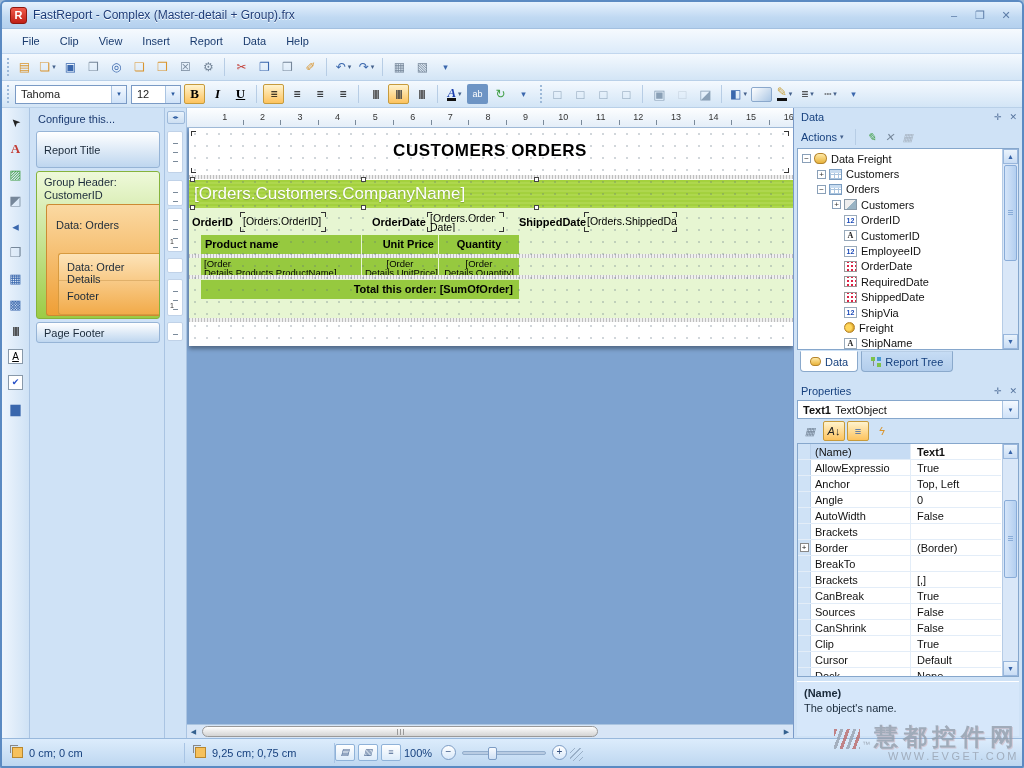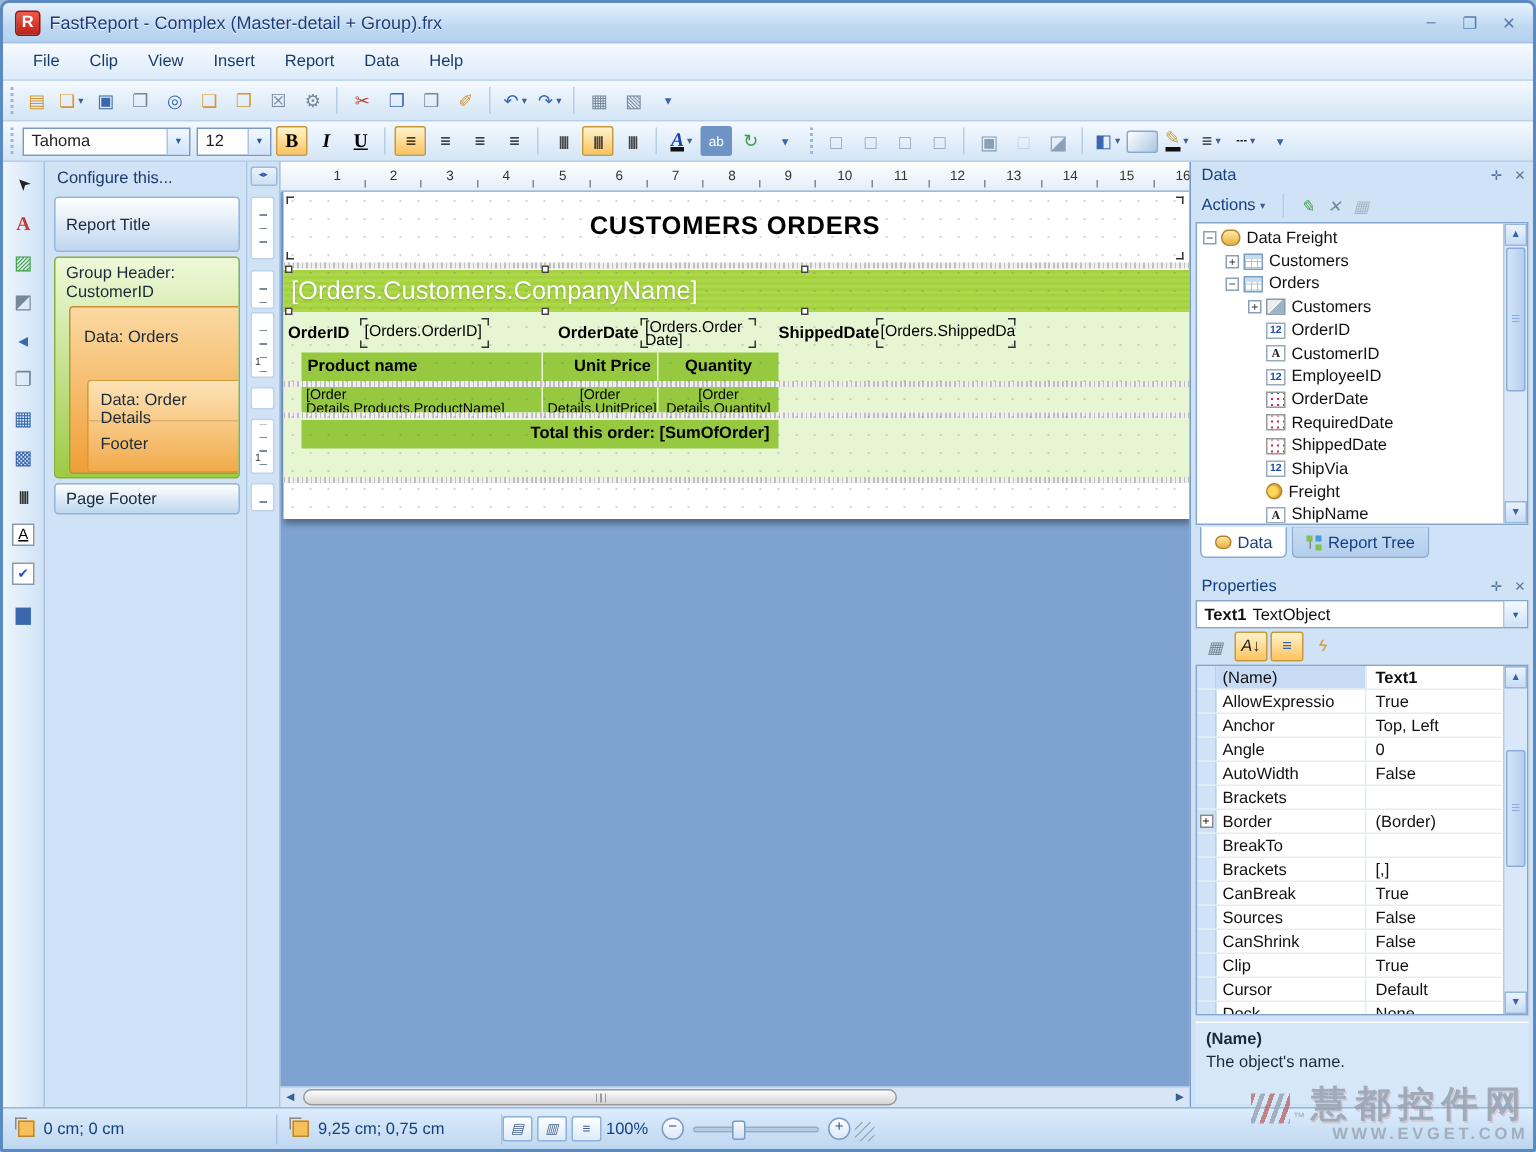--- a/index.html
+++ b/index.html
@@ -184,21 +184,21 @@
 .zcirc{width:15px;height:15px;border-radius:50%;border:1px solid #7d9cc4;background:linear-gradient(#fff,#d8e8fa);line-height:12px;text-align:center;font-size:10px;color:#35517e}
 .ztrack{width:84px;height:4px;background:#b8cbe2;border:1px solid #93aecd;border-radius:2px;position:relative;margin:0 3px}
 .zthumb{position:absolute;left:30%;top:-5px;width:9px;height:13px;background:linear-gradient(#f8fbff,#cfe0f4);border:1px solid #7d9cc4;border-radius:2px}
 .sgrip{width:13px;height:13px;background:repeating-linear-gradient(135deg,transparent 0 3px,#9ab0c8 3px 4px);align-self:flex-end}
 
 .wm{position:absolute;right:3px;bottom:4px;z-index:40;opacity:.8;text-align:right;pointer-events:none}
 .wm-top{display:flex;align-items:flex-end;justify-content:flex-end}
 .wm-logo{display:inline-block;width:26px;height:20px;margin-right:2px;background:repeating-linear-gradient(110deg,#bb6a6a 0 3px,transparent 3px 6px,#98a2b0 6px 9px,transparent 9px 12px)}
 .wm-tm{font-size:8px;color:#939daa;vertical-align:top;margin-right:4px}
 .wm-cn{font-size:24px;font-weight:bold;color:#939daa;letter-spacing:5px;line-height:24px;text-shadow:1px 1px 0 rgba(195,120,120,.35)}
-.wm-url{font-size:11px;font-weight:bold;color:#98a2b0;letter-spacing:2.5px;margin-top:1px}
+.wm-url{font-size:11px;font-weight:normal;color:#98a2b0;letter-spacing:2.5px;margin-top:1px}
 </style>
 </head>
 <body>
 
 <div class="win">
 
   <div class="titlebar">
     <span class="app-ico">R</span>
     <span class="title">FastReport - Complex (Master-detail + Group).frx</span>
     <span class="wctrls">

